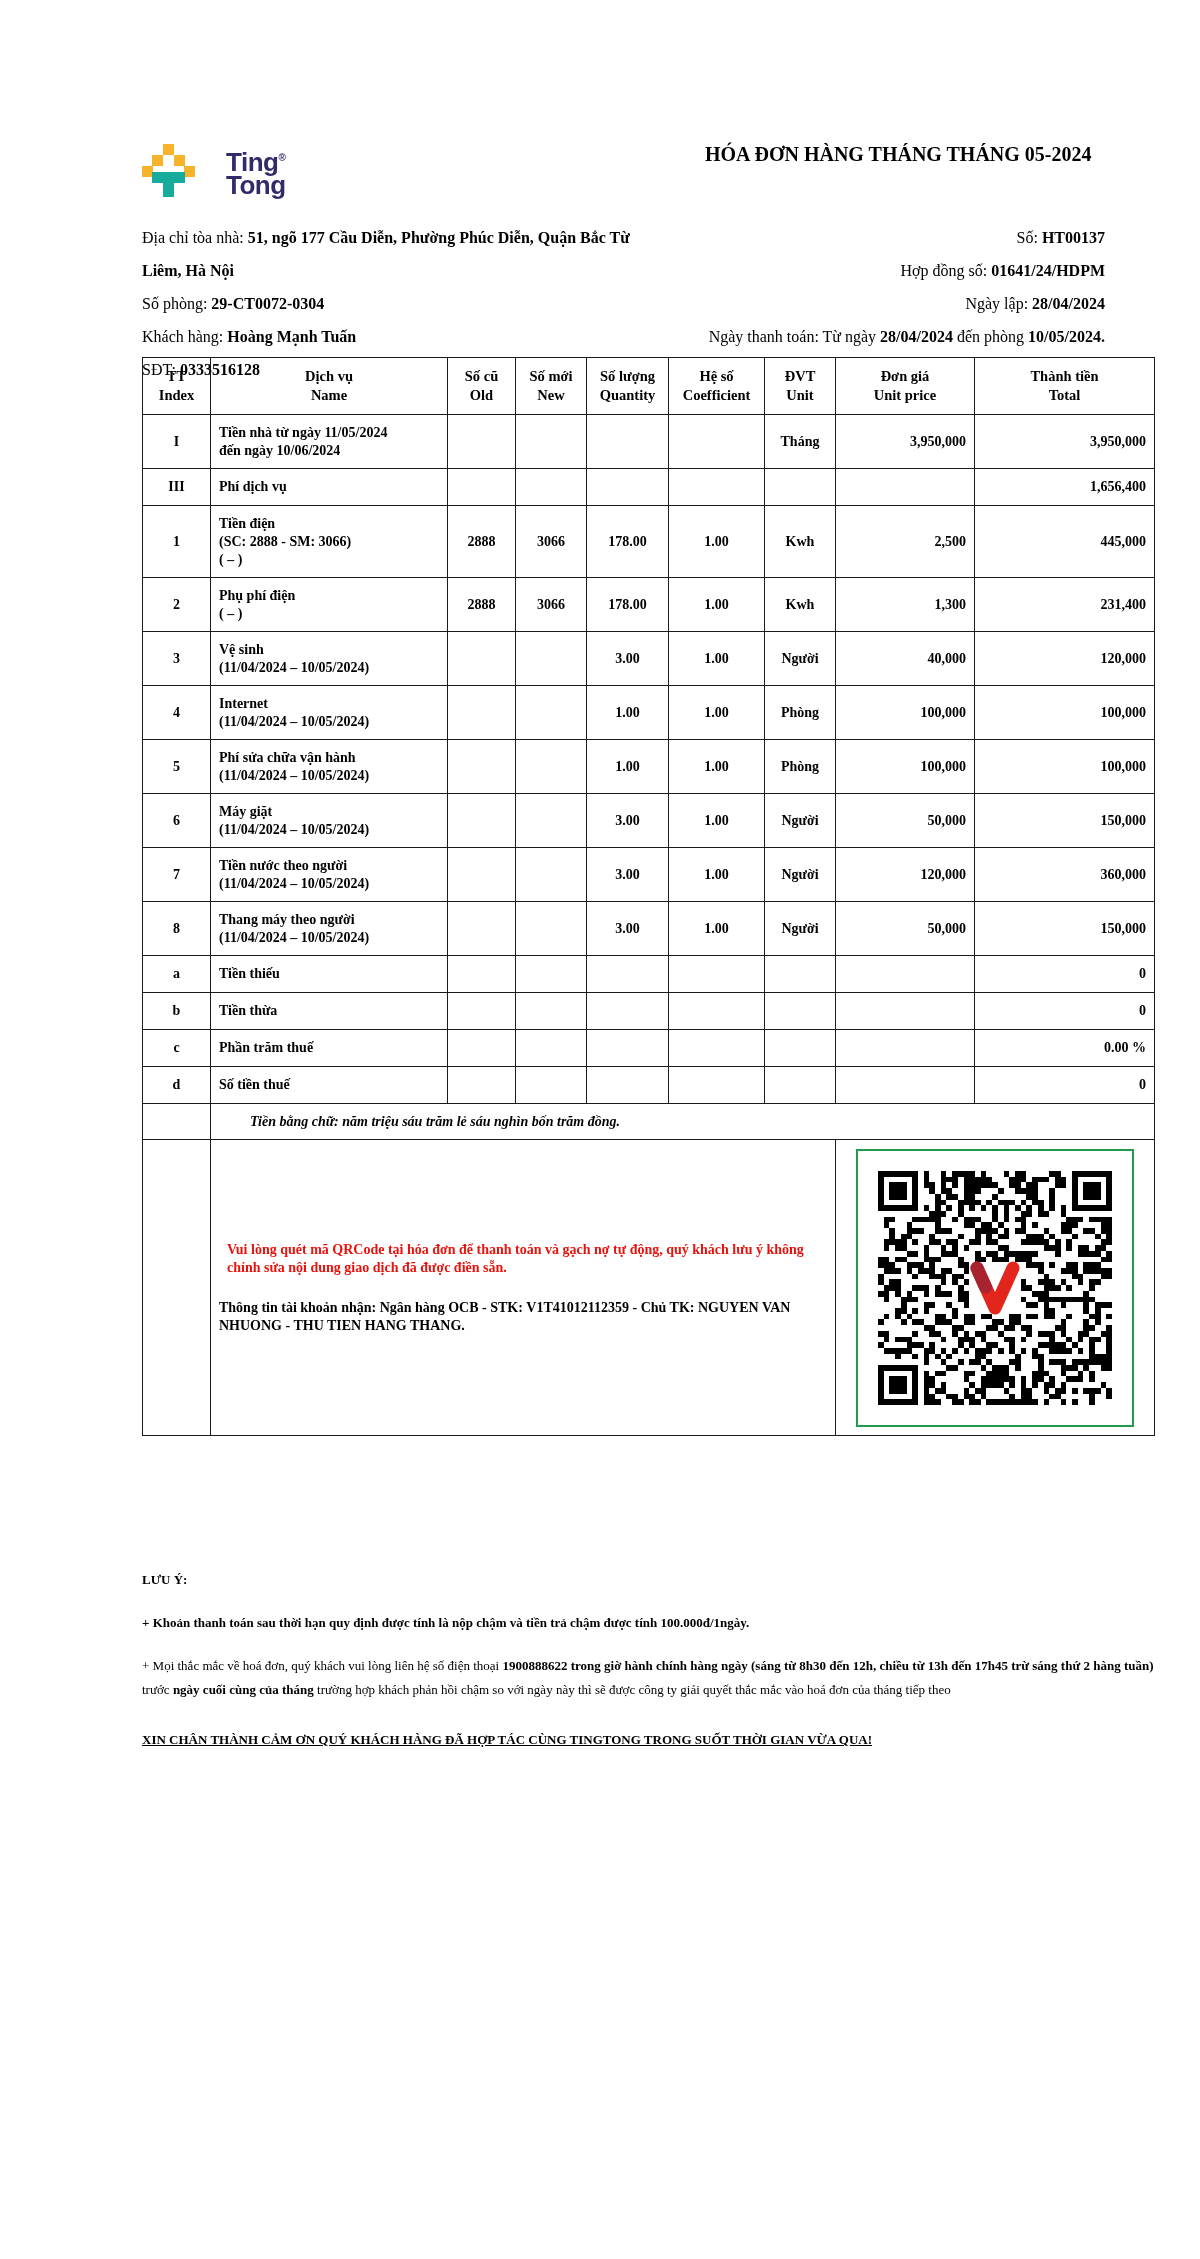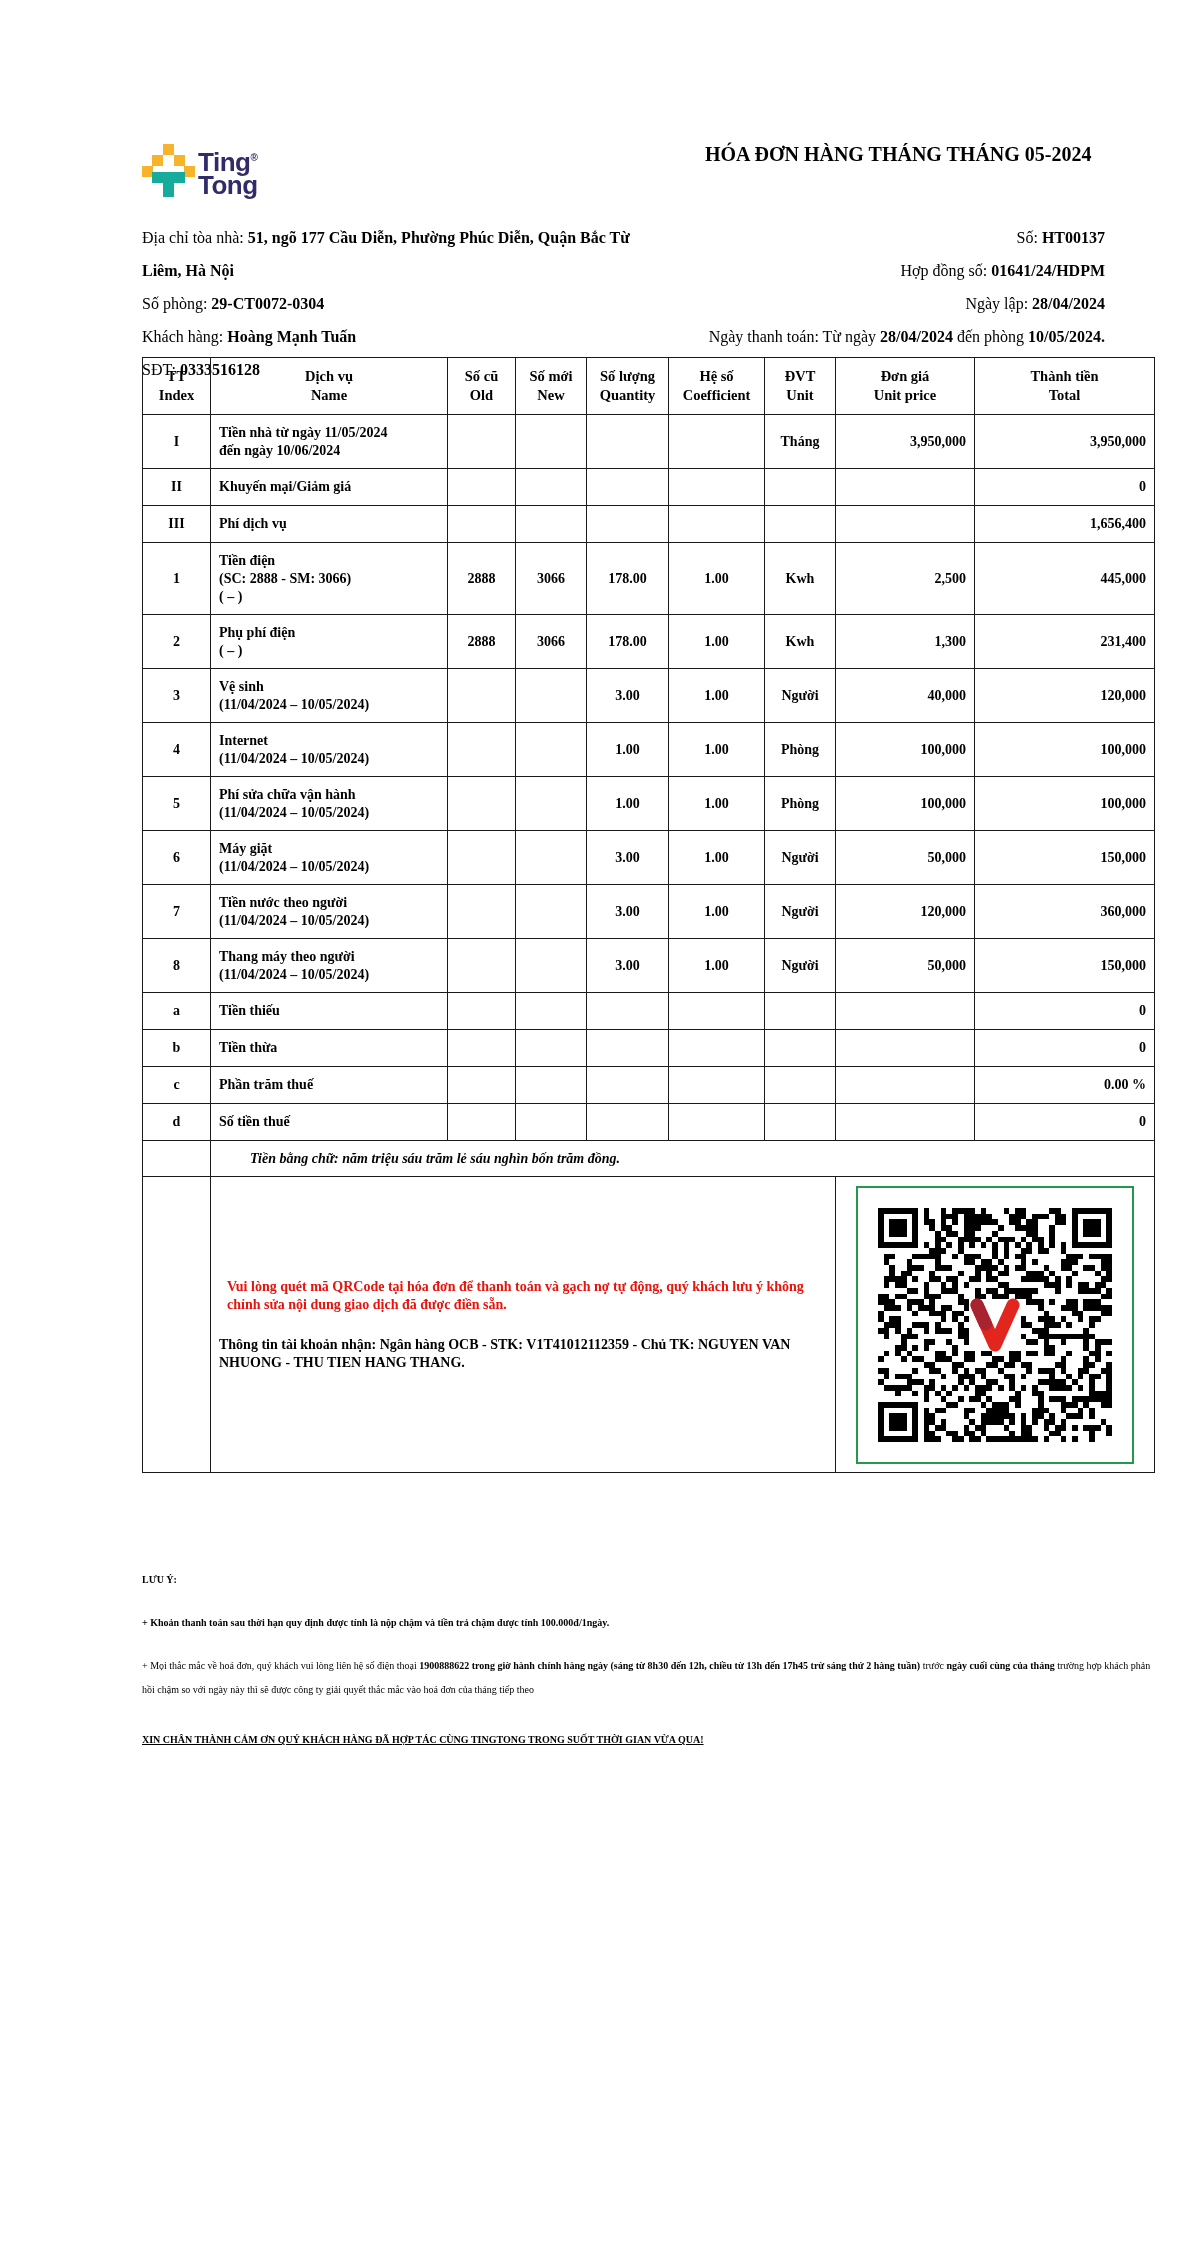--- a/index.html
+++ b/index.html
@@ -12,21 +12,21 @@
   .logo-arrow i{position:absolute;display:block;}
   .sq{width:11px;height:11px;}
   .sq-y{background:#f7b329;}
   .sq1{left:21px;top:0;}
   .sq2{left:10px;top:11px;}
   .sq3{left:32px;top:11px;}
   .sq4{left:0;top:22px;}
   .sq5{left:42px;top:22px;}
   .bar-t{left:10px;top:28px;width:33px;height:11px;background:#17ab9c;}
   .stem-t{left:21px;top:39px;width:11px;height:14px;background:#17ab9c;}
-  .logo-text{margin-left:2px;font-family:"Liberation Sans",sans-serif;font-weight:bold;
+  .logo-text{margin-left:30px;font-family:"Liberation Sans",sans-serif;font-weight:bold;
              color:#312b69;font-size:26px;line-height:23px;letter-spacing:-0.5px;margin-top:2px;}
   .logo-text sup{font-size:10px;vertical-align:super;}
 
   
   .title{position:absolute;top:141px;right:95px;width:400px;
          font-weight:bold;font-size:20px;line-height:27px;}
   .info{position:absolute;left:142px;top:221px;width:1013px;}
   .info-left{position:absolute;left:0;top:0;width:520px;}
   .info-right{position:absolute;right:50px;top:0;width:660px;text-align:right;}
   .info-line{line-height:33px;}
@@ -48,21 +48,21 @@
   tr.qr-row{height:296px;}
   .qr-text{font-weight:normal;font-size:15.5px;line-height:22px;padding:16px 14px 16px 16px;
            vertical-align:middle;text-align:left;}
   .qr-red{color:#e8130c;margin:0 0 22px 8px;}
   .qr-account{margin:0;}
   .qr-cell{padding:4px;text-align:center;vertical-align:middle;}
   .qr-frame{display:inline-flex;align-items:center;justify-content:center;
             width:278px;height:278px;border:2.5px solid #219a4b;background:#fff;box-sizing:border-box;}
 
   
-  .footer{position:absolute;left:142px;top:1568px;width:1013px;font-size:10px;line-height:24px;}
+  .footer{position:absolute;left:142px;top:1568px;width:1013px;font-size:13px;line-height:24px;}
   .footer p{margin:0 0 19px 0;}
   .footer .heading{font-weight:bold;}
   .footer .thanks{font-weight:bold;margin-top:26px;text-decoration:underline;}
 </style>
 </head>
 <body>
 
 <div class="page">
 
   <div class="logo">
@@ -154,33 +154,20 @@
             <div>Tiền nhà từ ngày 11/05/2024</div>
             <div>đến ngày 10/06/2024</div>
           </td>
           <td class="c-num"></td>
           <td class="c-num"></td>
           <td class="c-num"></td>
           <td class="c-num"></td>
           <td class="c-num">Tháng</td>
           <td class="c-money">3,950,000</td>
           <td class="c-money">3,950,000</td>
-        </tr>
-        <tr class="rh1">
-          <td class="c-tt">II</td>
-          <td class="c-name">
-            <div>Khuyến mại/Giảm giá</div>
-          </td>
-          <td class="c-num"></td>
-          <td class="c-num"></td>
-          <td class="c-num"></td>
-          <td class="c-num"></td>
-          <td class="c-num"></td>
-          <td class="c-money"></td>
-          <td class="c-money">0</td>
         </tr>
         <tr class="rh1">
           <td class="c-tt">III</td>
           <td class="c-name">
             <div>Phí dịch vụ</div>
           </td>
           <td class="c-num"></td>
           <td class="c-num"></td>
           <td class="c-num"></td>
           <td class="c-num"></td>

